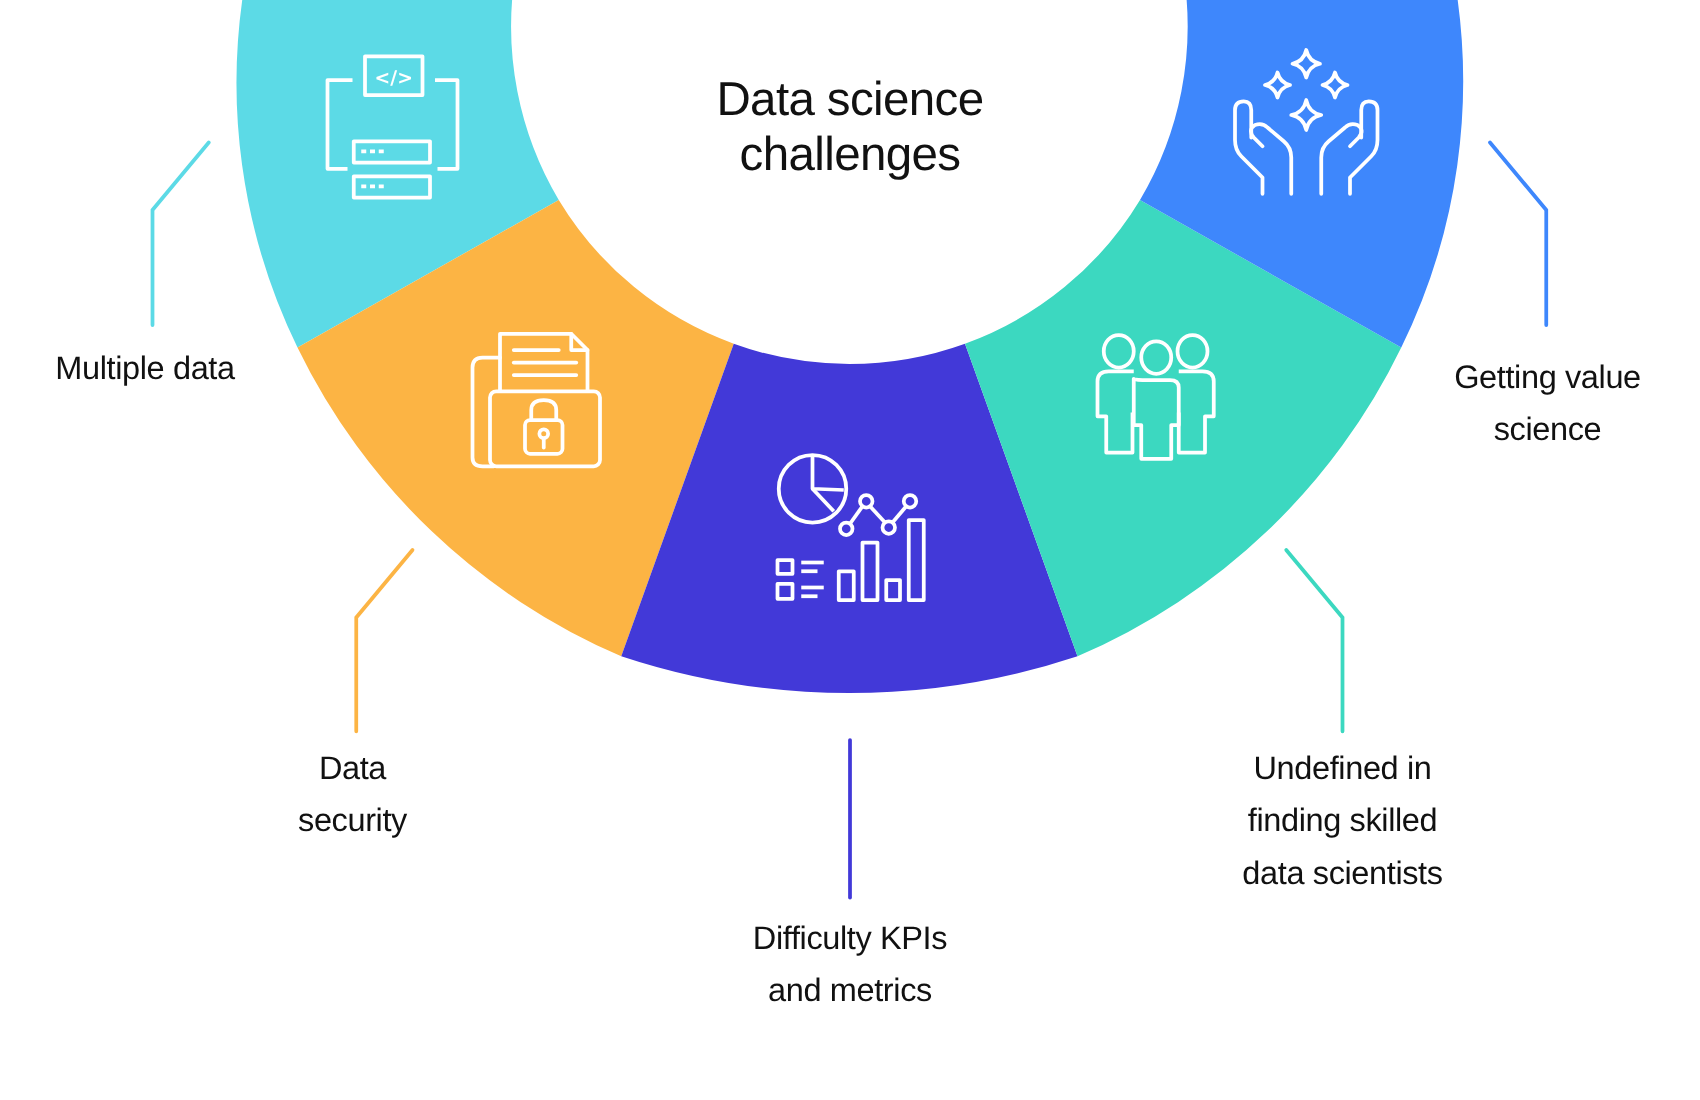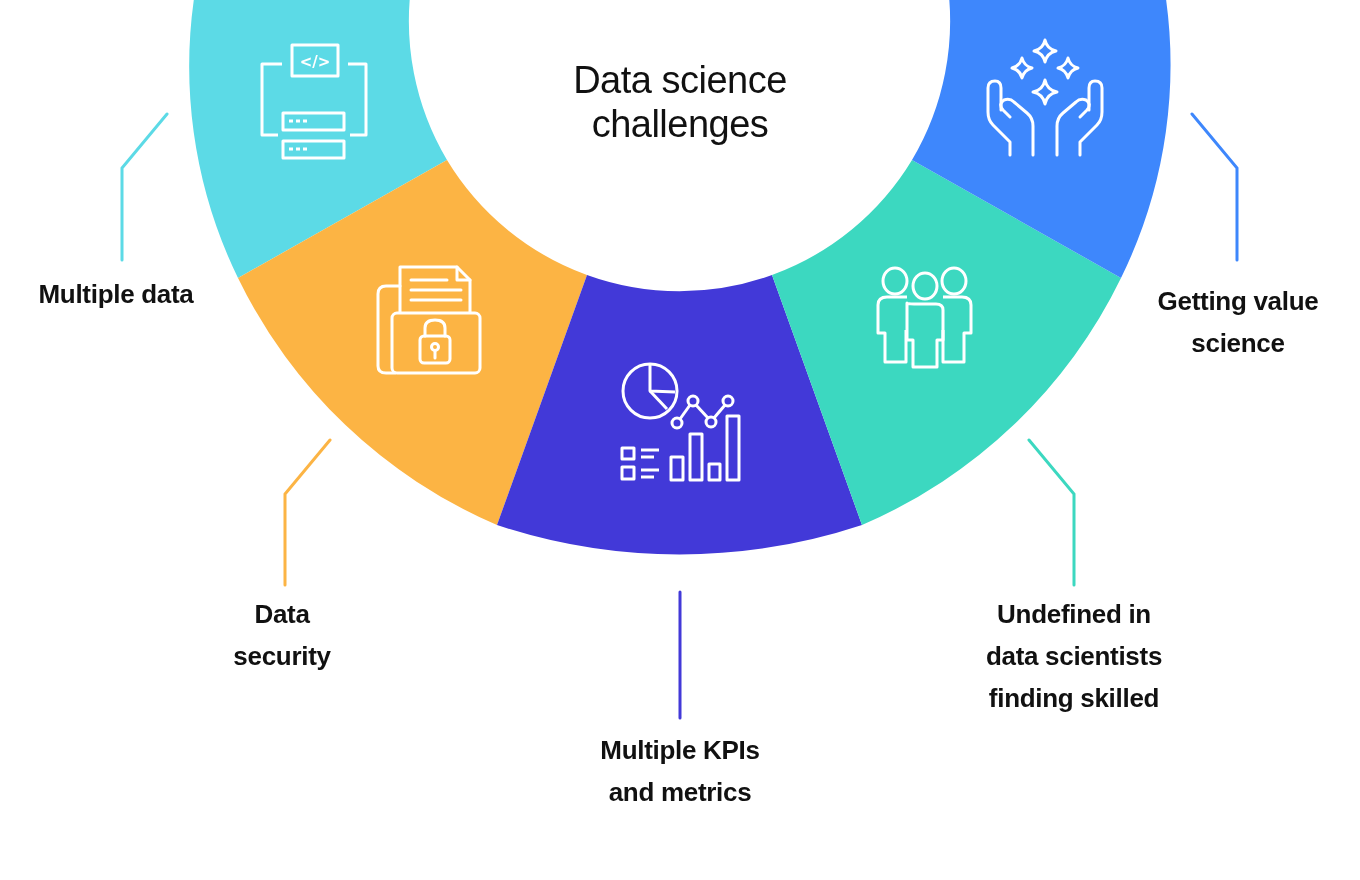--- a/index.html
+++ b/index.html
@@ -1,21 +1,21 @@
 <!DOCTYPE html>
 <html><head>
 <meta charset="utf-8">
 <style>
   html, body { margin:0; padding:0; background:#ffffff; }
   body { width:1360px; height:880px; position:relative; overflow:hidden;
          font-family:"Liberation Sans", "DejaVu Sans", sans-serif; }
   svg.ring { position:absolute; left:0; top:0; }
   .title { position:absolute; left:480px; top:58px; width:400px; text-align:center;
            font-size:38px; font-weight:400; line-height:44px; color:#111; letter-spacing:-0.5px; }
-  .label { position:absolute; text-align:center; font-size:26px; font-weight:700;
+  .label { position:absolute; text-align:center; font-size:26px; font-weight:400;
            line-height:42px; color:#111; letter-spacing:-0.3px; }
 </style>
 </head>
 <body>
 
 <svg class="ring" width="1360" height="880" viewBox="0 0 1360 880">
 
   <path d="M 197 -20 L 412 -20 A 272 272 0 0 0 447 160 L 238 278 A 483 483 0 0 1 197 -20 Z" fill="#5cdae6"></path>
 
   <path d="M 238 278 L 447 160 A 272 272 0 0 0 587 275 L 497 525 A 512 512 0 0 1 238 278 Z" fill="#fcb444"></path>
@@ -109,26 +109,26 @@
 <div class="label" style="left:0px; top:273px; width:232px;">
   <div>Multiple data</div>
 </div>
 
 <div class="label" style="left:182px; top:593px; width:200px;">
   <div>Data</div>
   <div>security</div>
 </div>
 
 <div class="label" style="left:540px; top:729px; width:280px;">
-  <div>Multiple KPIs</div>
+  <div>Difficulty KPIs</div>
   <div>and metrics</div>
 </div>
 
 <div class="label" style="left:944px; top:593px; width:260px;">
   <div>Undefined in</div>
+  <div>finding skilled</div>
   <div>data scientists</div>
-  <div>finding skilled</div>
 </div>
 
 <div class="label" style="left:1118px; top:280px; width:240px;text-align:center;">
   <div>Getting value</div>
   <div>science</div>
 </div>
 
 </body></html>

